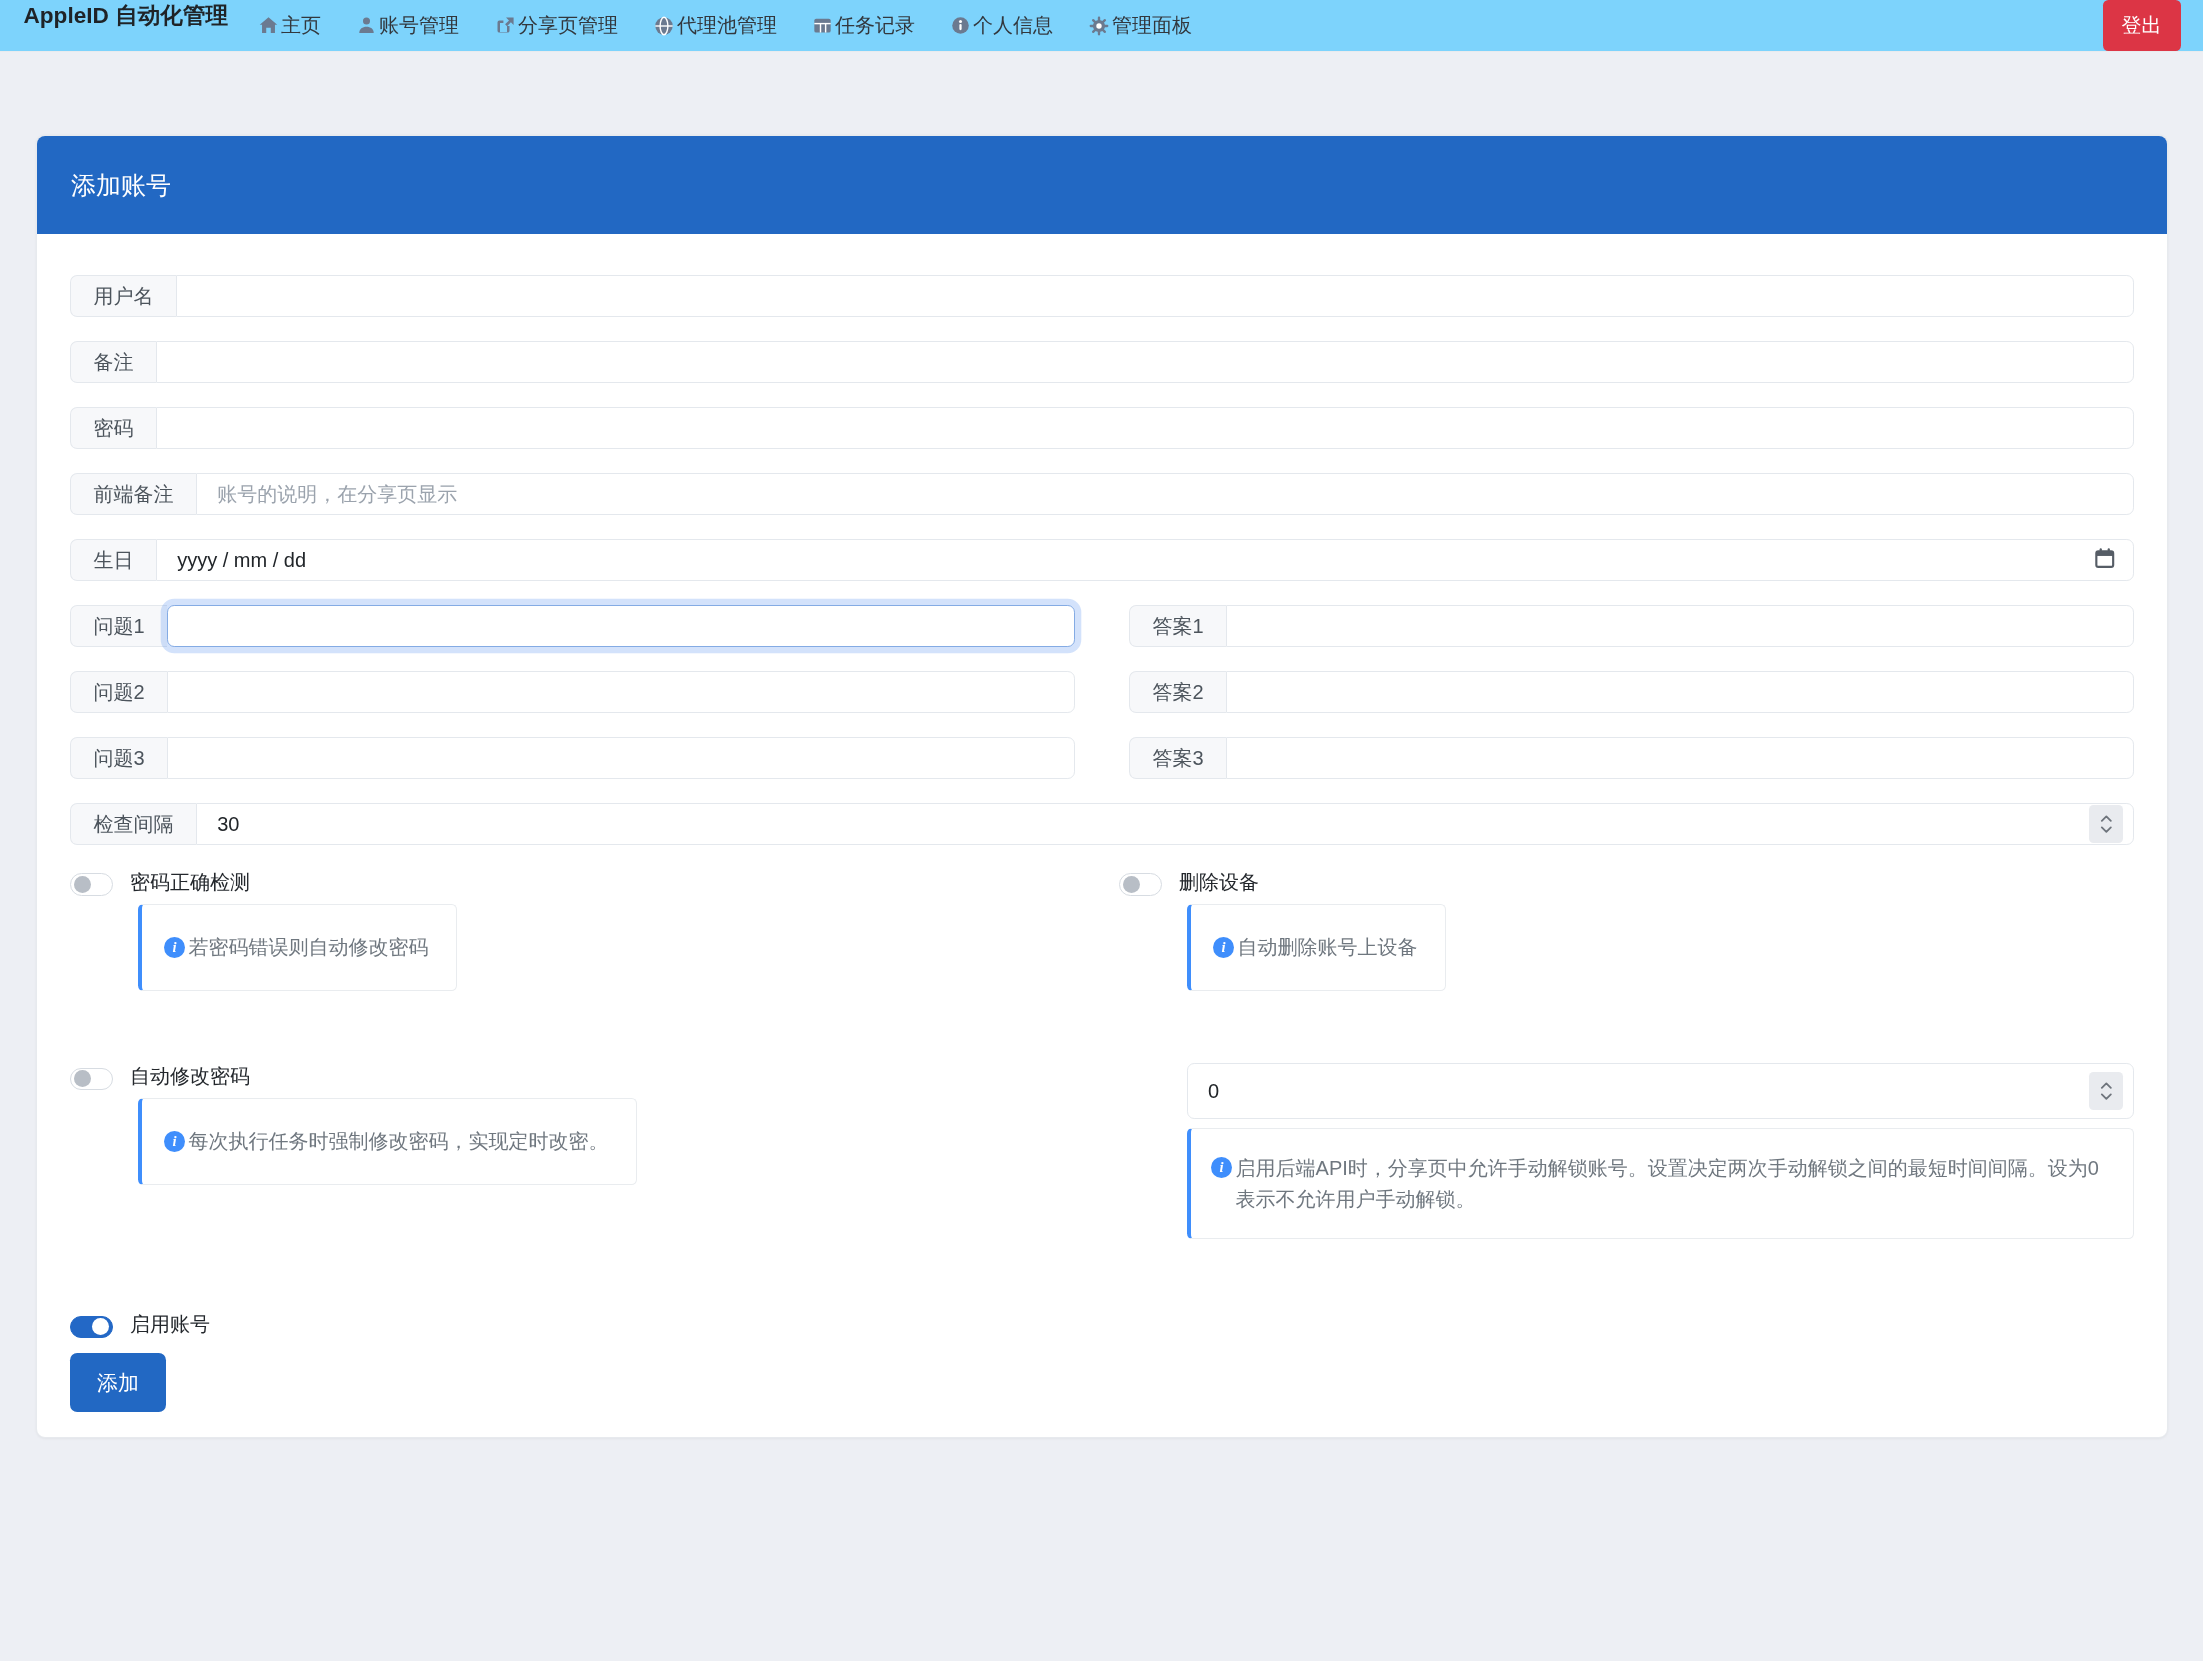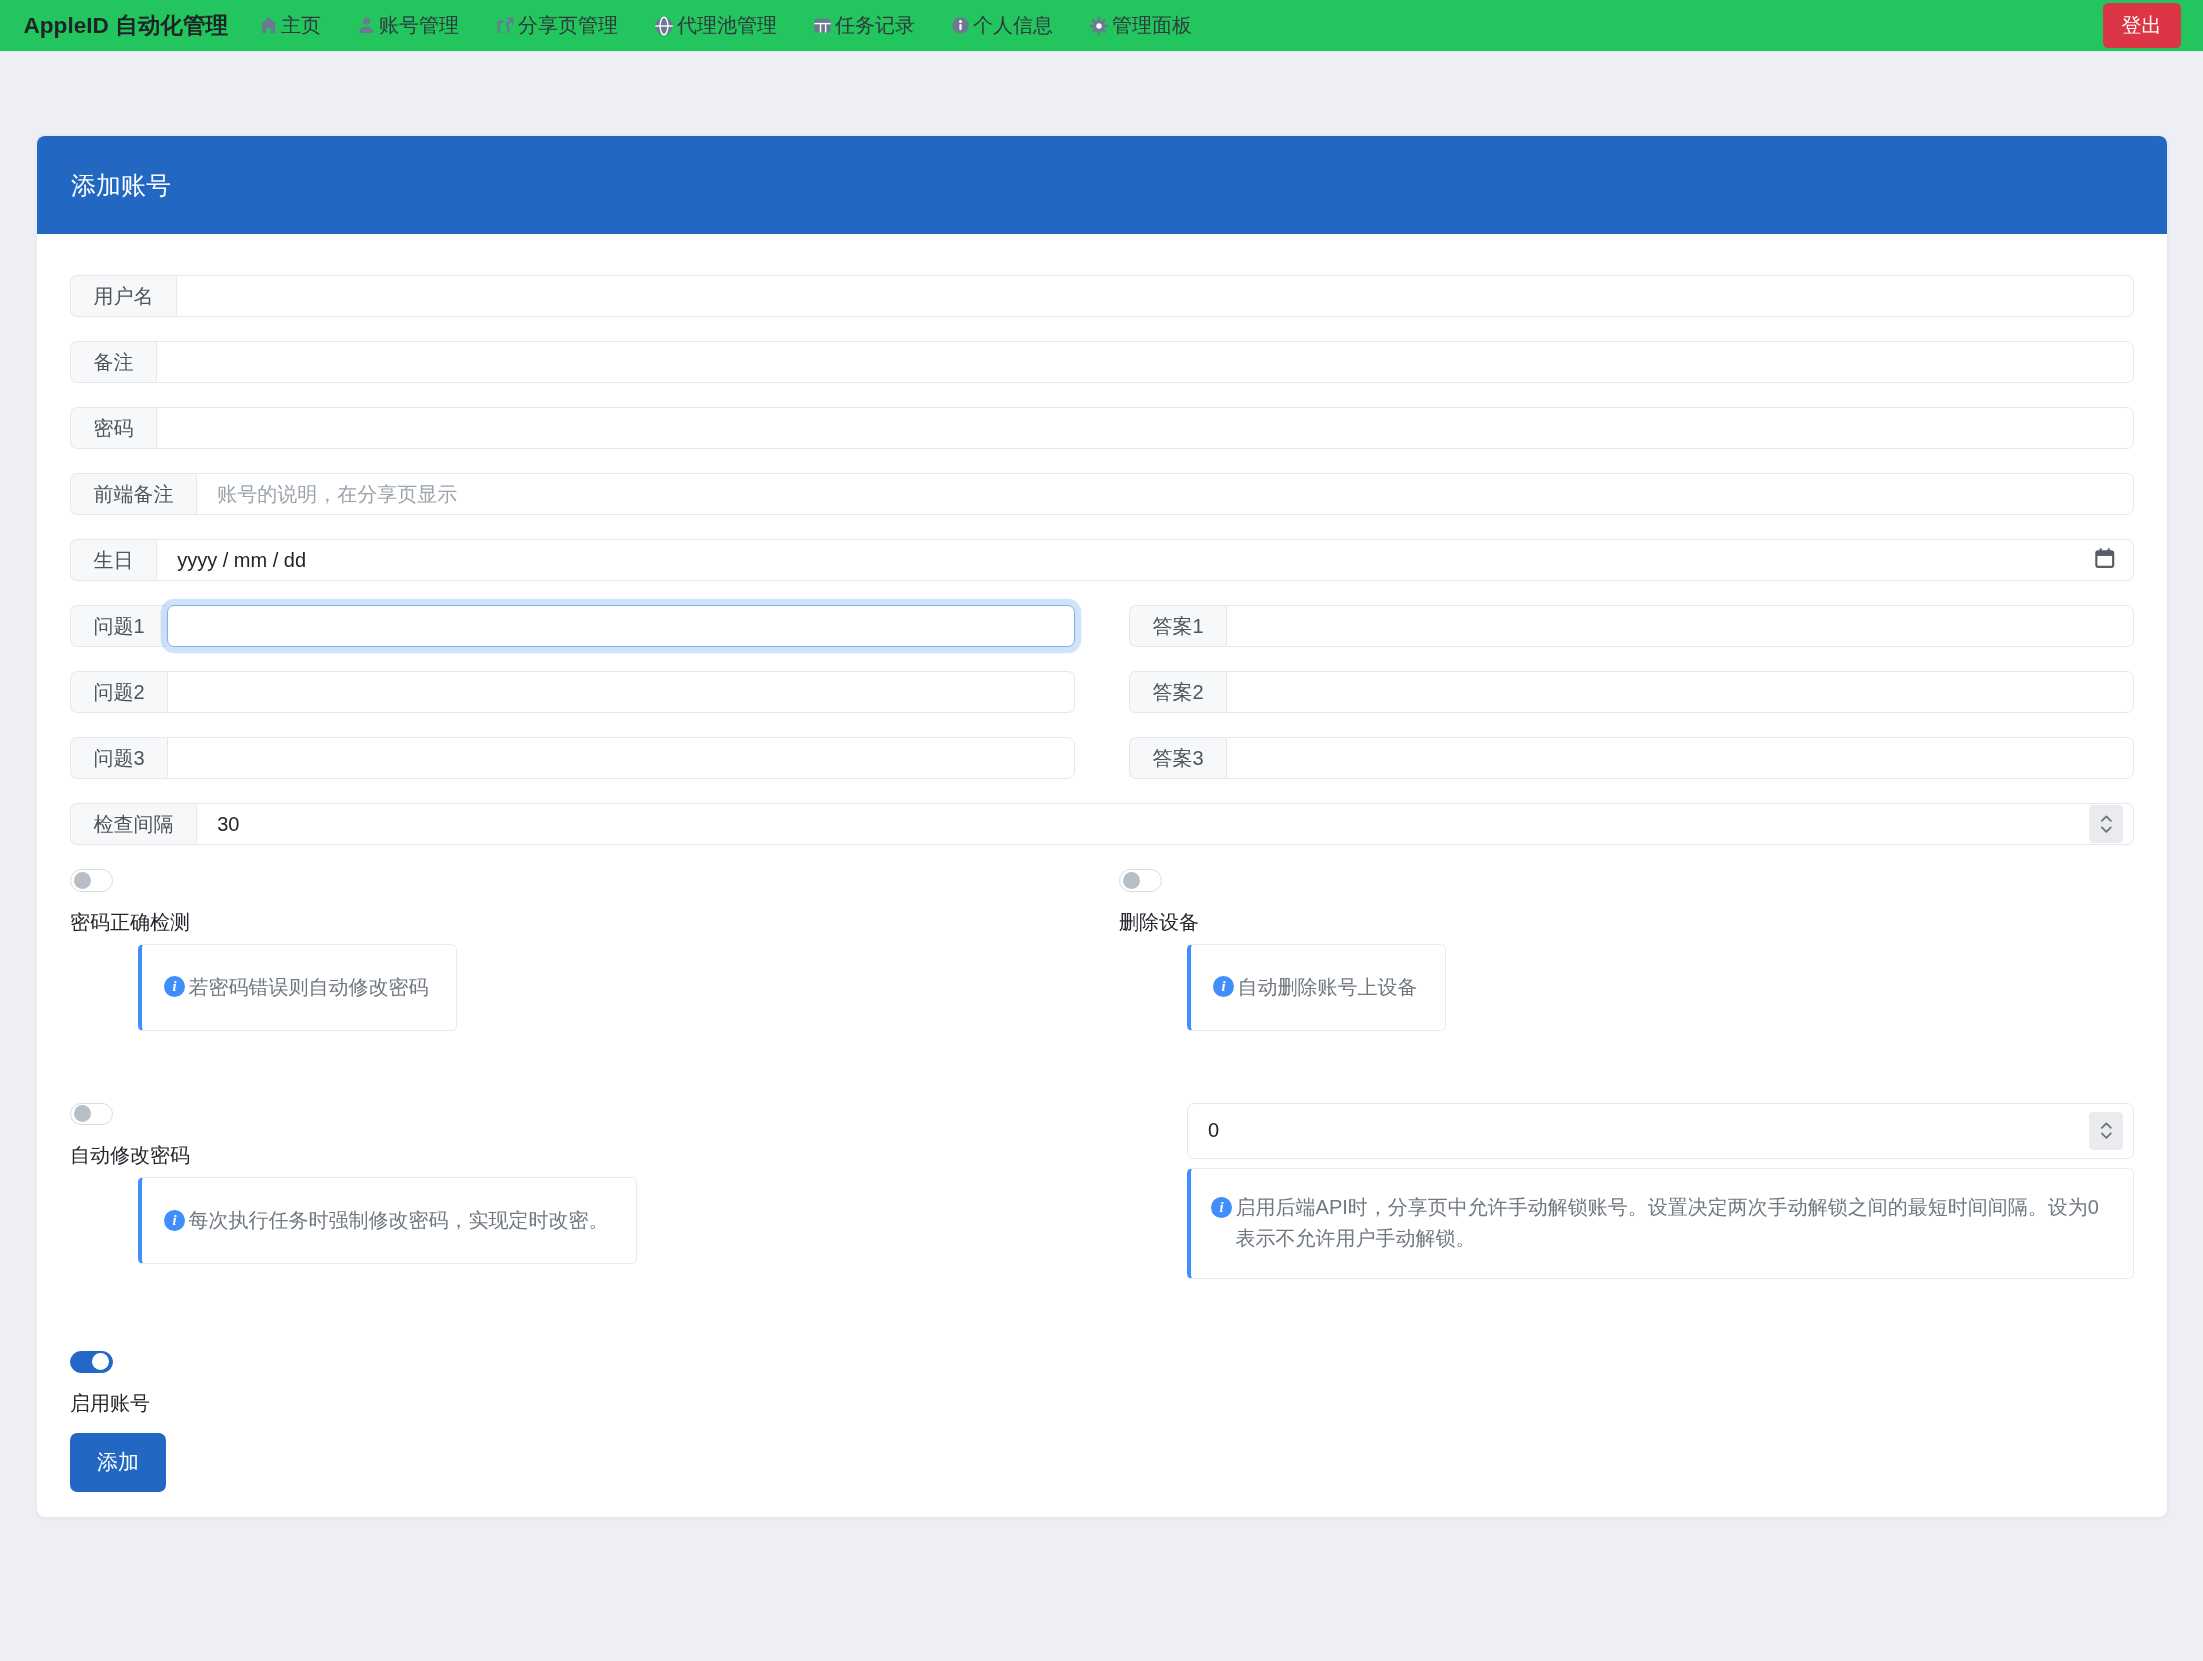--- a/index.html
+++ b/index.html
@@ -4,21 +4,21 @@
 <style>
   * { box-sizing: border-box; margin: 0; padding: 0; }
   html,body { width: 2204px; height: 1662px; }
   body {
     background: #edeff4;
     font-family: "Liberation Sans", "DejaVu Sans", sans-serif;
     overflow: hidden;
   }
   
   .navbar {
-    height: 52px; background: #22c55e; display: flex; align-items: center;
+    height: 52px; background: #7dd3fc; display: flex; 
     padding: 0 23.5px; border-bottom: 0.9px solid #e9ebee;
   }
   .brand { font-size: 22.6px; font-weight: bold; color: #1f2327; margin-right: 31px; white-space: nowrap; }
   .nav-items { display: flex; align-items: center; }
   .nav-item { display: flex; align-items: center; gap: 3px; margin-right: 36px; cursor: pointer; }
   .nav-item svg { display: block; }
   .nav-label { font-size: 20px; color: #32373d; white-space: nowrap; }
   .logout-btn {
     margin-left: auto; background: #dc3545; color: #fff; border: none;
     font-size: 20px; padding: 9px 19px; border-radius: 5.4px; cursor: pointer;
@@ -55,21 +55,21 @@
   .qa-row { display: flex; gap: 54px; }
   .qa-row .igroup { flex: 1; min-width: 0; }
   .cal-icon { position: absolute; right: 18px; top: 50%; transform: translateY(-50%); z-index: 1; }
   .spinner {
     position: absolute; right: 11px; top: 50%; transform: translateY(-50%);
     width: 34px; height: 38px; background: #e9ebef; border-radius: 4.5px;
     display: flex; flex-direction: column; align-items: center; justify-content: center;
     gap: 3.6px; z-index: 1; cursor: pointer;
   }
   
-  .switch-row { display: flex; align-items: flex-start; gap: 17px; flex-direction: column; }
+  .switch-row { display: flex; align-items: flex-end; gap: 17px; }
   .switch {
     width: 43px; height: 22.6px; border-radius: 22.6px; background: #fff;
     border: 0.9px solid #d7dce2; position: relative; flex-shrink: 0; cursor: pointer;
   }
   .switch .knob {
     position: absolute; top: 1.8px; left: 2.7px; width: 17px; height: 17px;
     border-radius: 50%; background: #b8bec6;
   }
   .switch.on { background: #2368c6; border-color: #2368c6; }
   .switch.on .knob { left: auto; right: 2.7px; background: #fff; }

